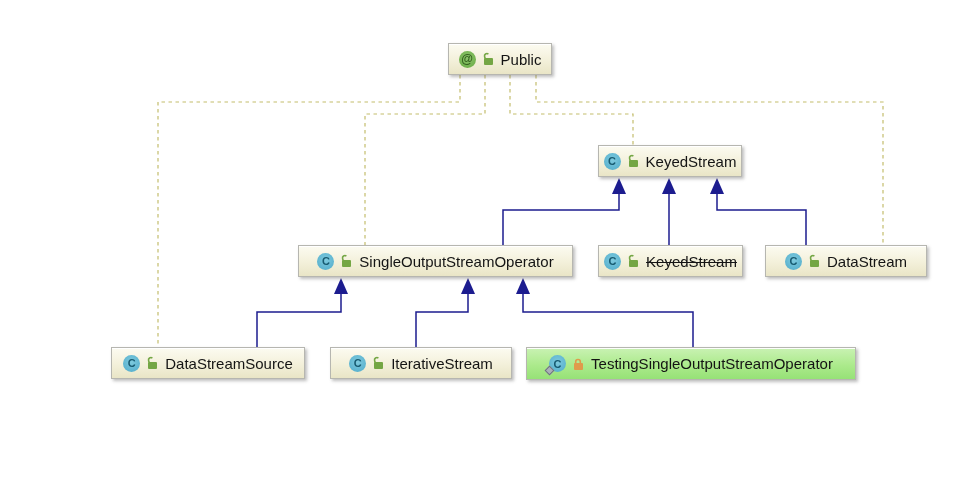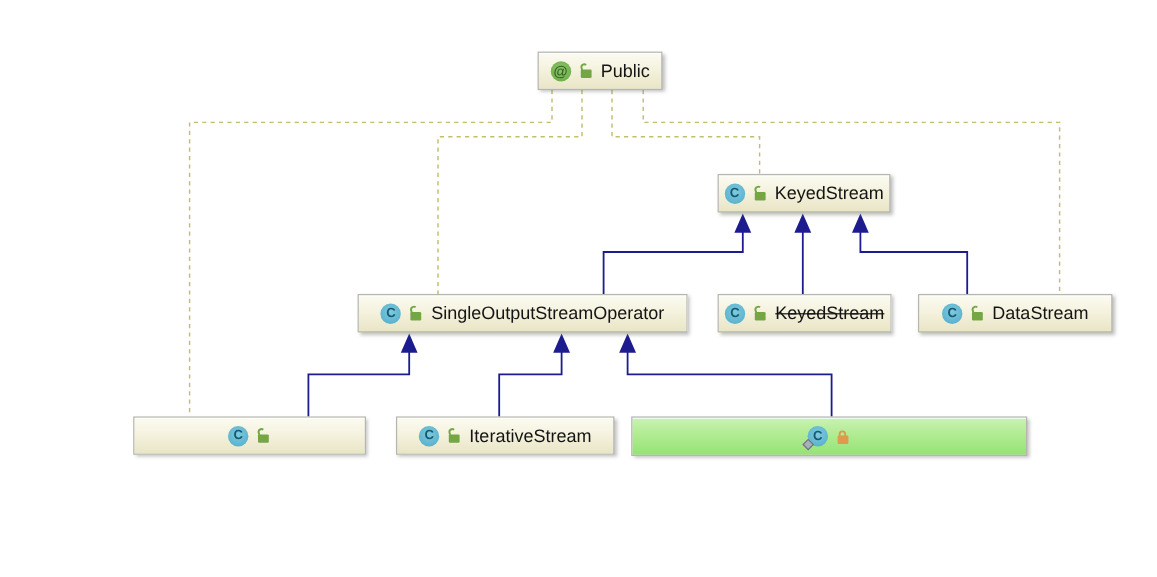--- a/index.html
+++ b/index.html
@@ -161,32 +161,34 @@
     </svg>
     <span class="label">DataStream</span>
   </div>
 
   <div class="node" id="n-datastreamsource">
     <span class="cicon">C</span>
     <svg class="lock" width="13" height="14" viewBox="0 0 13 14">
       <path d="M3.2,6.5 V4.6 A2.4,2.4 0 0 1 7.6,3.3" fill="none" stroke="#74a644" stroke-width="1.6" transform="rotate(-18 3.2 6.5)"></path>
       <rect x="2" y="6" width="9" height="7" rx="1" fill="#74a644"></rect>
     </svg>
+    <span class="label">DataStreamSource</span>
   </div>
 
   <div class="node" id="n-iterativestream">
     <span class="cicon">C</span>
     <svg class="lock" width="13" height="14" viewBox="0 0 13 14">
       <path d="M3.2,6.5 V4.6 A2.4,2.4 0 0 1 7.6,3.3" fill="none" stroke="#74a644" stroke-width="1.6" transform="rotate(-18 3.2 6.5)"></path>
       <rect x="2" y="6" width="9" height="7" rx="1" fill="#74a644"></rect>
     </svg>
     <span class="label">IterativeStream</span>
   </div>
 
   <div class="node highlighted" id="n-testing">
     <span class="cicon">C<i class="static-badge"></i></span>
     <svg class="lock" width="13" height="14" viewBox="0 0 13 14">
       <path d="M3.7,6.5 V4.8 A2.3,2.3 0 0 1 8.3,4.8 V6.5" fill="none" stroke="#e09a4b" stroke-width="1.6"></path>
       <rect x="2" y="6" width="9" height="7" rx="1" fill="#e09a4b"></rect>
     </svg>
+    <span class="label">TestingSingleOutputStreamOperator</span>
   </div>
 
 </div>
 
 </body></html>

